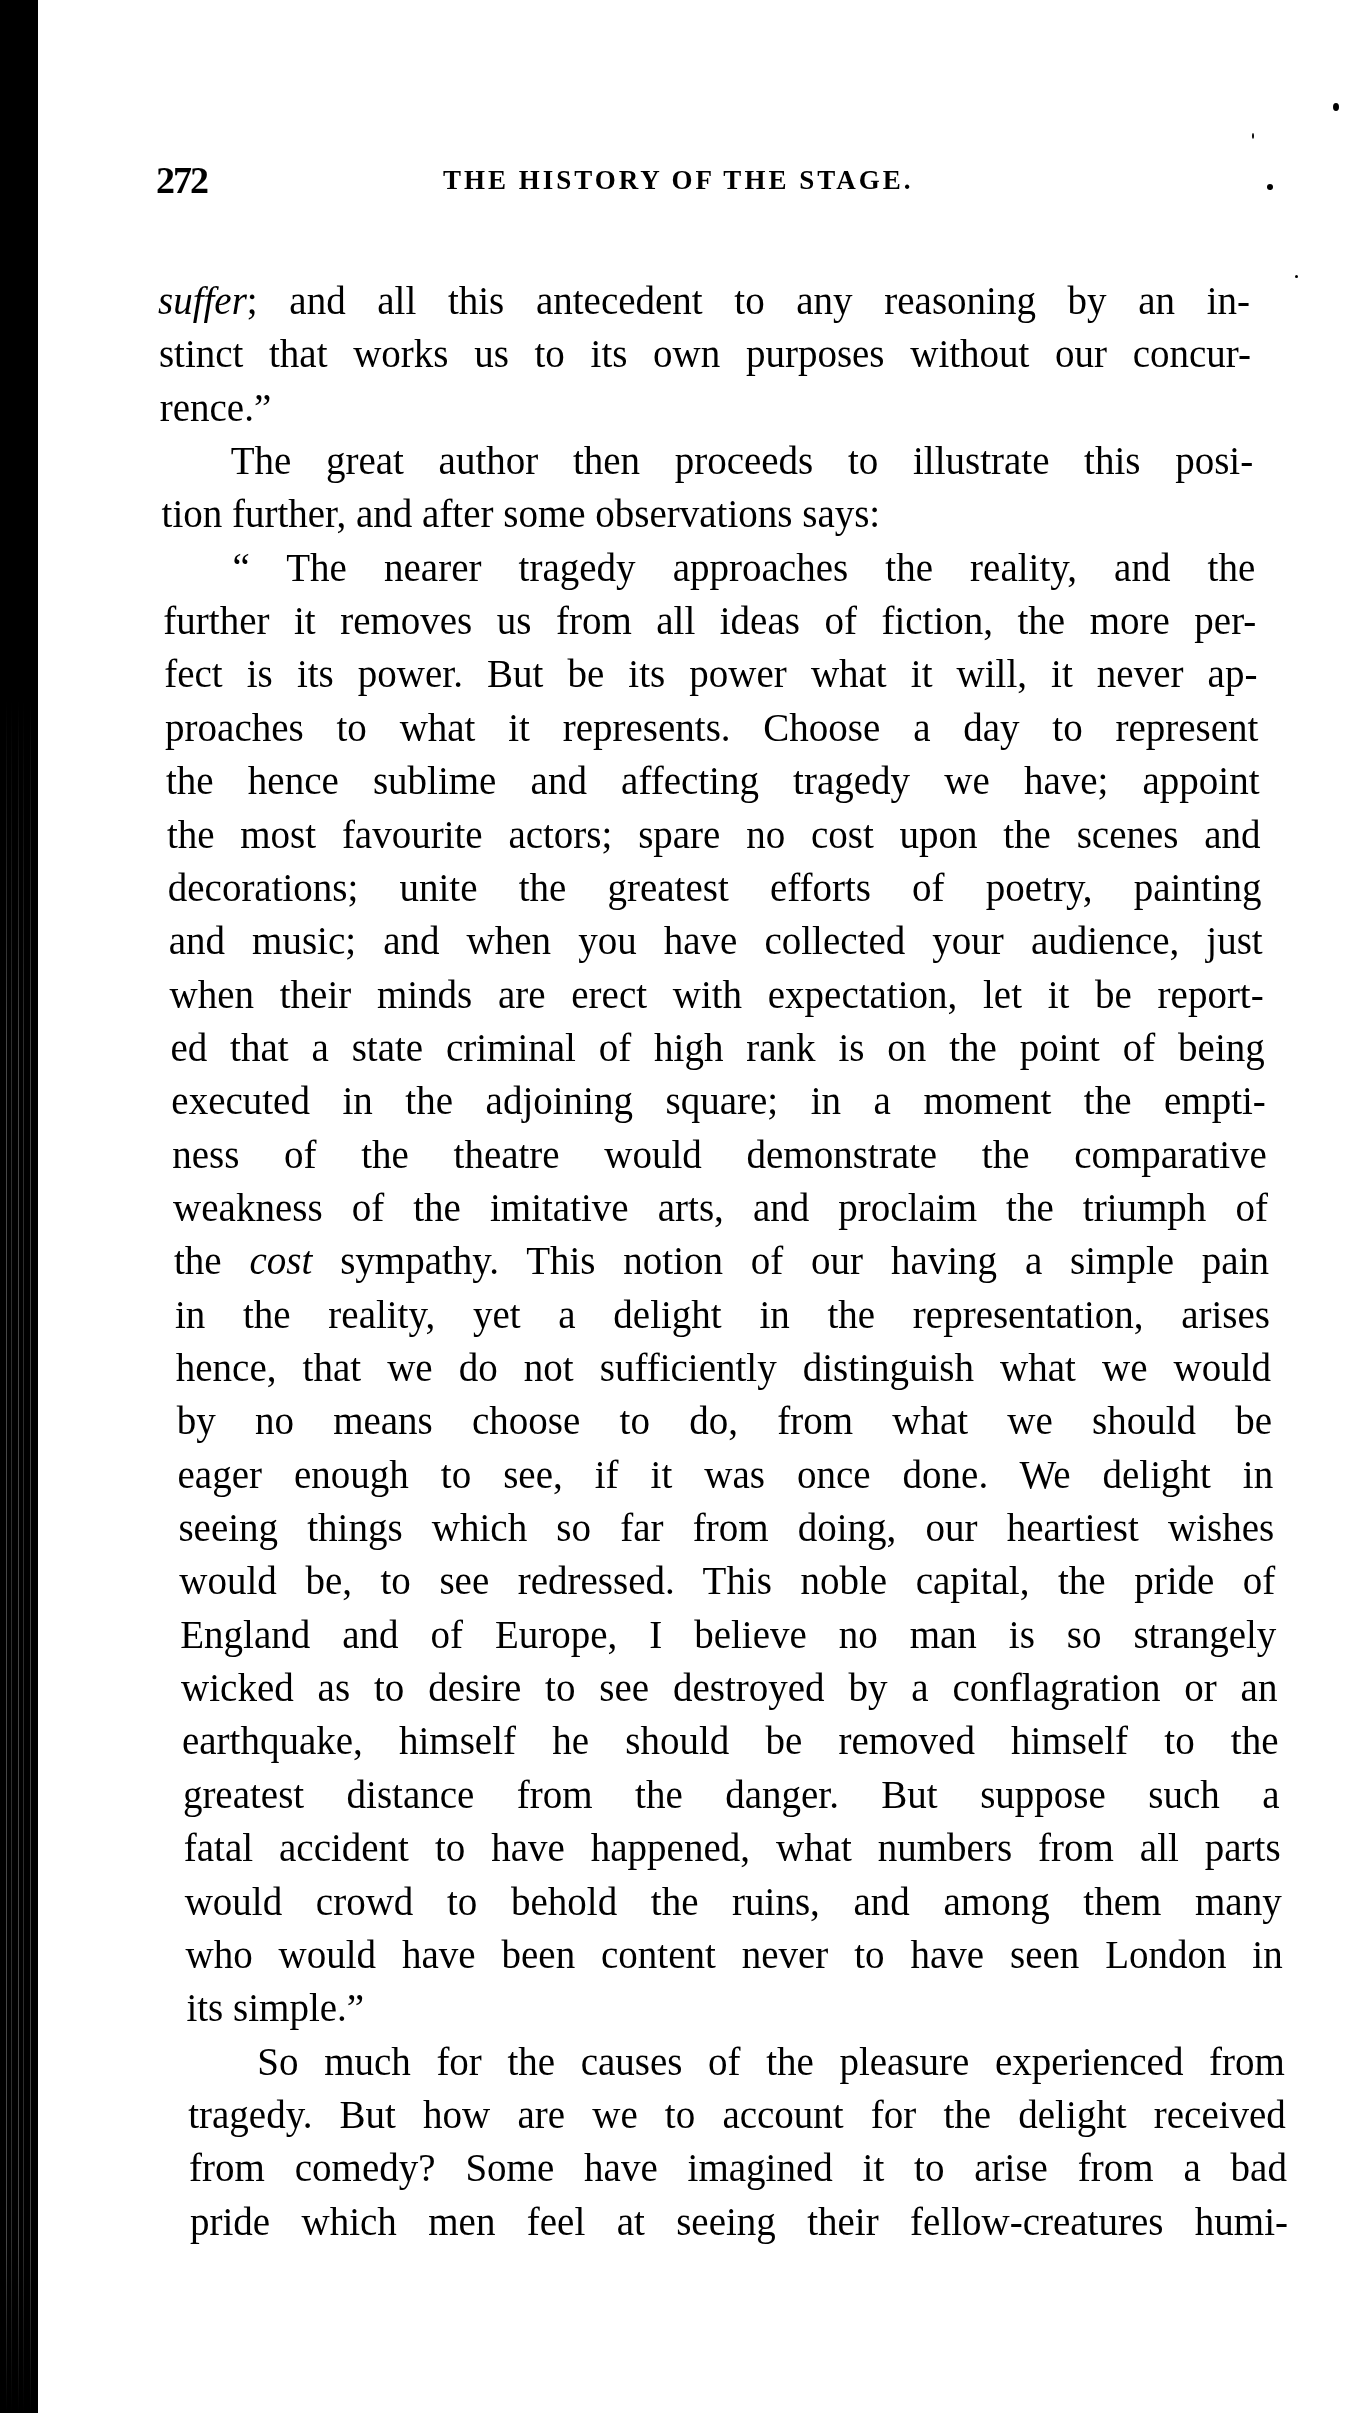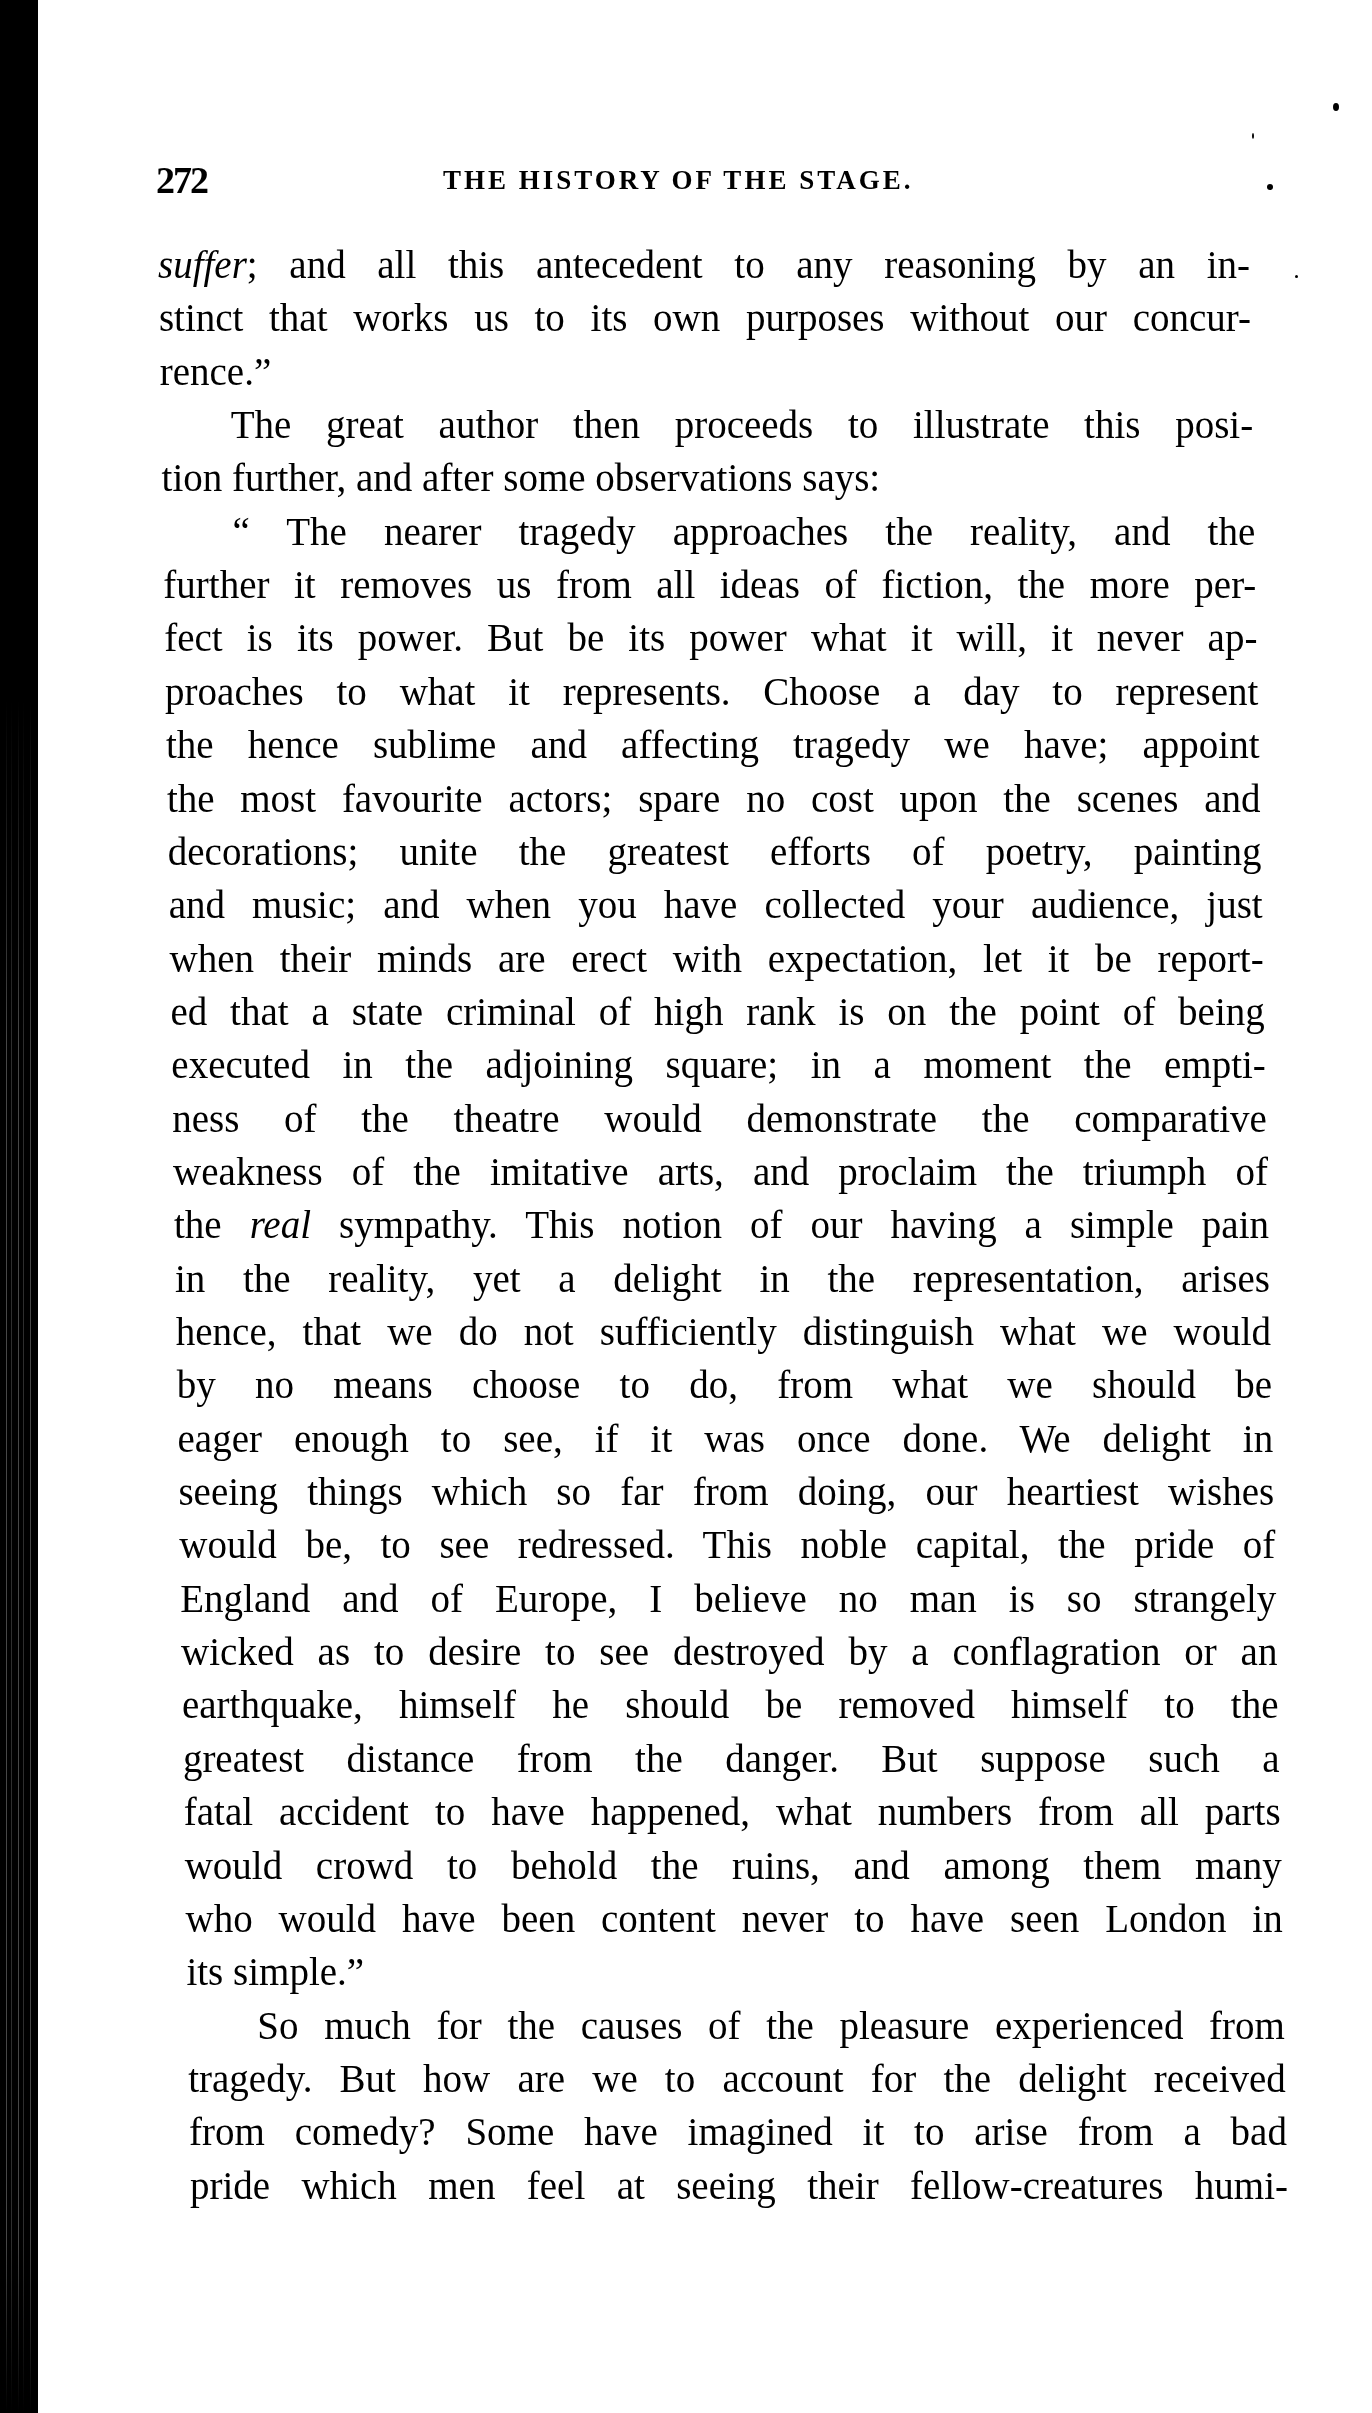--- a/index.html
+++ b/index.html
@@ -22,21 +22,21 @@
   .folio {
     position: absolute; left: 156px; top: 158px; font-size: 38px; font-weight: bold;
     letter-spacing: -2px;
   }
   .running-head {
     position: absolute; left: 443px; top: 165px; font-size: 27px; font-weight: bold;
     letter-spacing: 3px; white-space: nowrap;
   }
   .line {
     position: absolute; height: 50px; font-size: 39px; line-height: 50px;
-    white-space: nowrap; overflow: visible;
+    white-space: nowrap; overflow: visible; margin-top: 36px;
   }
   .line.justify { text-align: justify; text-align-last: justify; white-space: normal; }
   .line i { font-style: italic; }
 </style>
 </head>
 <body>
 
 <div class="binding"></div>
 <div class="binding-tex"></div>
 
@@ -60,21 +60,21 @@
     <div class="line justify" style="left: 165.111px; top: 666.8px; width: 1093.33px;"><span>proaches to what it represents. Choose a day to represent</span></div>
     <div class="line justify" style="left: 166px; top: 720.15px; width: 1093.5px;"><span>the hence sublime and affecting tragedy we have; appoint</span></div>
     <div class="line justify" style="left: 166.889px; top: 773.5px; width: 1093.67px;"><span>the most favourite actors; spare no cost upon the scenes and</span></div>
     <div class="line justify" style="left: 167.778px; top: 826.85px; width: 1093.83px;"><span>decorations; unite the greatest efforts of poetry, painting</span></div>
     <div class="line justify" style="left: 168.667px; top: 880.2px; width: 1094px;"><span>and music; and when you have collected your audience, just</span></div>
     <div class="line justify" style="left: 169.556px; top: 933.55px; width: 1094.17px;"><span>when their minds are erect with expectation, let it be report-</span></div>
     <div class="line justify" style="left: 170.444px; top: 986.9px; width: 1094.33px;"><span>ed that a state criminal of high rank is on the point of being</span></div>
     <div class="line justify" style="left: 171.333px; top: 1040.25px; width: 1094.5px;"><span>executed in the adjoining square; in a moment the empti-</span></div>
     <div class="line justify" style="left: 172.222px; top: 1093.6px; width: 1094.67px;"><span>ness of the theatre would demonstrate the comparative</span></div>
     <div class="line justify" style="left: 173.111px; top: 1146.95px; width: 1094.83px;"><span>weakness of the imitative arts, and proclaim the triumph of</span></div>
-    <div class="line justify" style="left: 174px; top: 1200.3px; width: 1095px;"><span>the </span><i>real</i><span> sympathy. This notion of our having a simple pain</span></div>
+    <div class="line justify" style="left: 174px; top: 1200.3px; width: 1095px;"><span>the </span><i>cost</i><span> sympathy. This notion of our having a simple pain</span></div>
     <div class="line justify" style="left: 174.889px; top: 1253.65px; width: 1095.17px;"><span>in the reality, yet a delight in the representation, arises</span></div>
     <div class="line justify" style="left: 175.778px; top: 1307px; width: 1095.33px;"><span>hence, that we do not sufficiently distinguish what we would</span></div>
     <div class="line justify" style="left: 176.667px; top: 1360.35px; width: 1095.5px;"><span>by no means choose to do, from what we should be</span></div>
     <div class="line justify" style="left: 177.556px; top: 1413.7px; width: 1095.67px;"><span>eager enough to see, if it was once done. We delight in</span></div>
     <div class="line justify" style="left: 178.444px; top: 1467.05px; width: 1095.83px;"><span>seeing things which so far from doing, our heartiest wishes</span></div>
     <div class="line justify" style="left: 179.333px; top: 1520.4px; width: 1096px;"><span>would be, to see redressed. This noble capital, the pride of</span></div>
     <div class="line justify" style="left: 180.222px; top: 1573.75px; width: 1096.17px;"><span>England and of Europe, I believe no man is so strangely</span></div>
     <div class="line justify" style="left: 181.111px; top: 1627.1px; width: 1096.33px;"><span>wicked as to desire to see destroyed by a conflagration or an</span></div>
     <div class="line justify" style="left: 182px; top: 1680.45px; width: 1096.5px;"><span>earthquake, himself he should be removed himself to the</span></div>
     <div class="line justify" style="left: 182.889px; top: 1733.8px; width: 1096.67px;"><span>greatest distance from the danger. But suppose such a</span></div>

